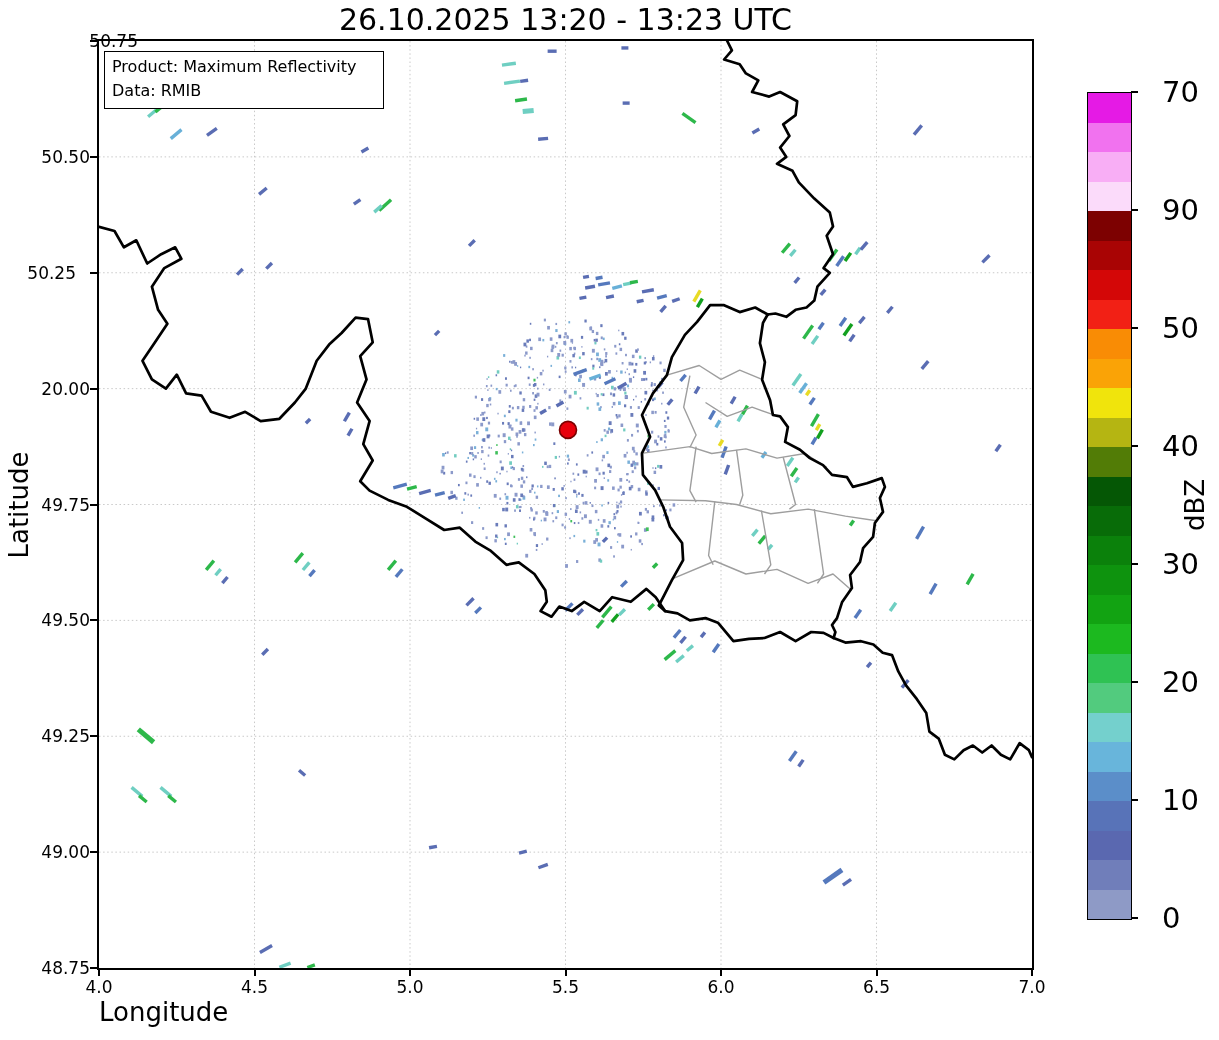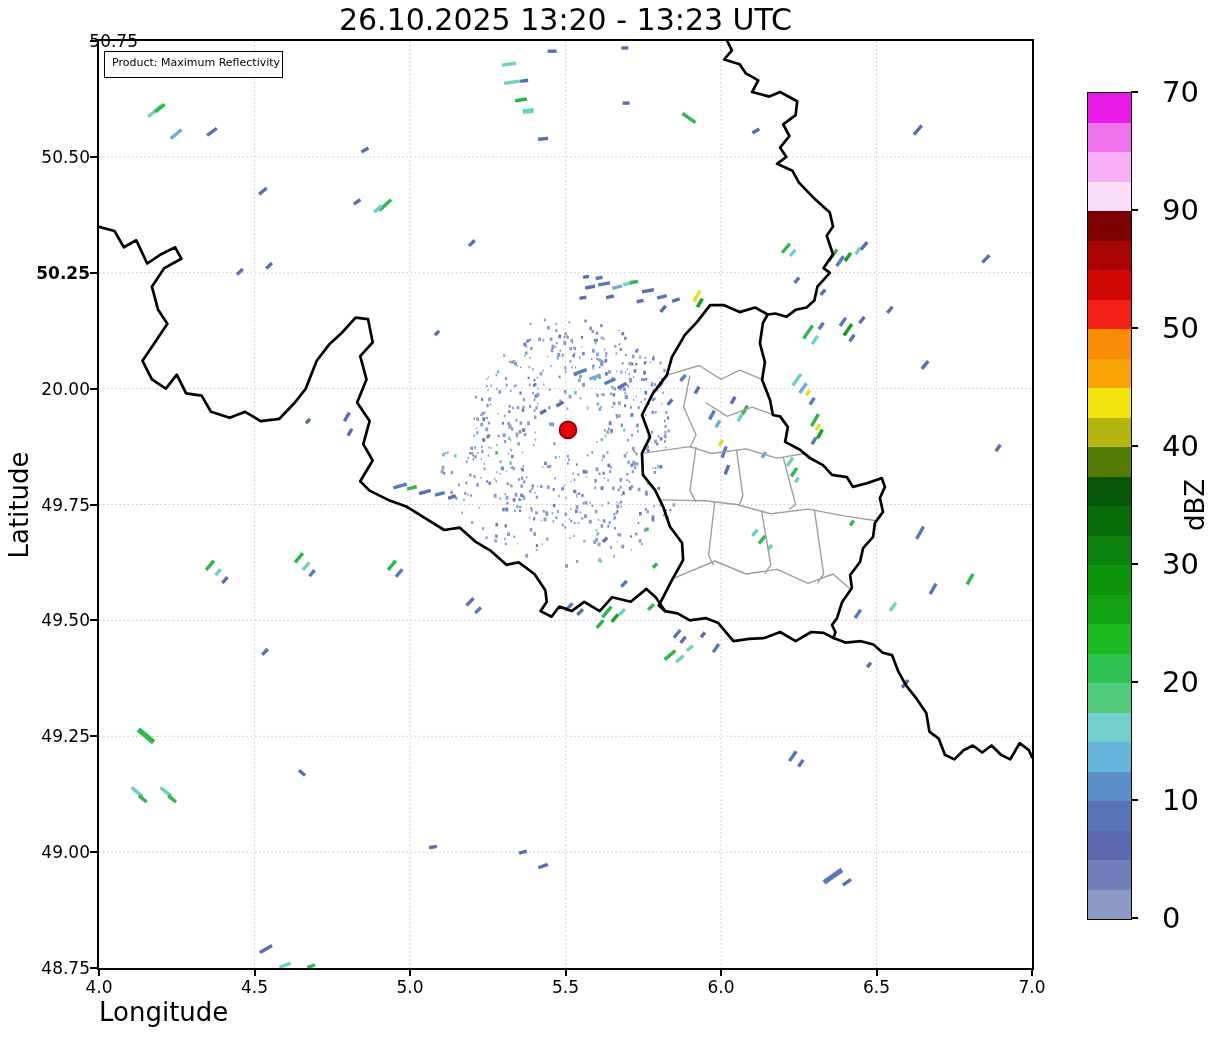--- a/index.html
+++ b/index.html
@@ -3,21 +3,21 @@
 <meta charset="utf-8">
 <style>
   html,body{margin:0;padding:0;background:#fff;}
   .fig{position:relative;width:1219px;height:1040px;background:#fff;
        font-family:"DejaVu Sans","Liberation Sans",sans-serif;color:#000;overflow:hidden;}
   .title{position:absolute;left:99px;top:2px;width:933px;text-align:center;font-size:30px;}
   .plot-frame{position:absolute;left:97px;top:39px;width:933px;height:927px;
               border:2px solid #000;background:#fff;}
   .plot-frame svg{position:absolute;left:0;top:0;}
   .ann{position:absolute;left:104px;top:51px;background:#fff;border:1.5px solid #000;
-       padding:3px 2px 5px 7px;font-size:11px;line-height:1.5;z-index:3;}
+       padding:3px 27px 5px 7px;font-size:16px;line-height:1.5;z-index:3;}
   .xlabel{position:absolute;left:99px;top:997px;width:933px;font-size:26px;}
   .ylabel{position:absolute;left:-40px;top:489px;width:120px;height:32px;text-align:center;
           font-size:26px;transform:rotate(-90deg);}
   .xtick{position:absolute;width:2px;height:7px;background:#000;}
   .ytick{position:absolute;width:7px;height:2px;background:#000;}
   .xticklab{position:absolute;width:64px;text-align:center;font-size:17px;}
   .yticklab{position:absolute;width:56px;height:20px;line-height:20px;text-align:right;font-size:17px;}
   .cbar{position:absolute;left:1087px;top:92px;width:43px;height:826px;
         border:1.6px solid #000;display:flex;flex-direction:column;}
   .cbar-seg{flex:1 1 auto;}
@@ -836,20 +836,21 @@
         <polyline points="0.0,185.9 15.5,190.0 24.9,206.3 37.3,199.3 48.2,222.5 62.2,213.2 76.2,206.3 82.4,217.8 65.3,227.1 52.9,245.7 59.1,268.8 68.4,282.7 56.0,301.3 43.5,319.8 52.9,338.4 66.9,347.6 77.8,333.7 87.1,352.3 102.6,354.6 112.0,370.8 130.6,376.8 146.2,370.8 161.7,380.1 180.4,377.8 195.9,361.5 206.8,347.6 217.7,319.8 230.1,303.6 242.6,292.0 256.6,276.7 269.0,278.1 273.7,301.3 261.2,315.2 267.5,338.4 258.1,361.5 270.6,380.1 264.3,403.2 273.7,419.5 261.2,440.3 270.6,449.6 289.2,458.9 307.9,465.8 326.5,477.4 345.2,489.0 360.8,486.7 376.3,500.6 391.9,509.9 407.4,523.8 419.8,521.4 435.4,533.0 446.3,549.2 447.8,560.8 441.6,570.1 452.5,575.7 460.3,565.5 472.7,570.1 485.2,560.8 500.7,570.1 513.2,556.2 531.8,560.8 547.4,547.9 556.7,556.2 566.0,570.1 578.5,572.4 590.9,579.4 606.5,577.1 618.9,581.7 634.4,600.2 650.0,597.9 665.5,597.0 681.1,591.0 696.6,600.2 712.2,591.0 724.6,591.9 734.6,597.0 746.4,601.6 762.0,600.2 774.4,603.5 783.7,611.8 793.0,614.1 799.3,630.4 807.0,644.3 817.9,658.2 827.3,672.1 830.4,690.6 839.7,697.6 845.9,713.8 855.3,718.4 864.6,709.2 873.9,704.5 883.2,711.5 892.6,704.5 901.9,713.8 911.2,718.4 920.6,702.2 929.9,709.2 933.0,716.1" fill="none" stroke="#000000" stroke-width="2.7" stroke-linejoin="round" stroke-linecap="round"></polyline>
         <polyline points="628.2,0.0 632.9,9.3 625.1,18.5 640.7,23.2 646.9,32.4 659.3,39.4 653.1,51.0 670.2,55.6 681.1,51.0 698.2,60.3 696.6,74.2 684.2,83.4 690.4,95.0 681.1,106.6 687.3,115.9 678.0,122.8 693.5,129.8 699.8,141.4 715.3,157.6 730.8,171.5 734.0,185.4 727.7,194.7 734.0,213.2 724.6,227.1 730.8,231.8 718.4,245.7 715.3,259.6 707.5,266.5 696.6,268.8 687.3,275.8 676.4,272.5 668.7,273.5" fill="none" stroke="#000000" stroke-width="2.7" stroke-linejoin="round" stroke-linecap="round"></polyline>
         <polyline points="668.7,273.5 656.2,266.5 640.7,271.1 625.1,264.2 611.1,264.2 598.1,280.9 585.9,293.9 572.9,316.1 567.9,334.2 553.9,352.3 543.0,374.0 551.1,395.8 543.0,412.1 543.9,433.8 556.1,449.1 564.2,465.8 571.0,485.7 583.1,502.0 584.1,519.1 572.9,539.1 564.2,556.2 559.8,564.5 566.0,570.1" fill="none" stroke="#000000" stroke-width="2.7" stroke-linejoin="round" stroke-linecap="round"></polyline>
         <polyline points="668.7,273.5 664.0,281.8 660.9,302.2 665.9,321.2 663.1,338.8 671.1,359.2 673.9,374.0 681.1,375.4 688.9,386.1 686.1,400.9 701.0,408.8 710.9,417.1 724.0,424.1 733.0,433.8 748.0,436.2 753.9,445.9 767.9,442.2 782.8,437.1 785.9,445.9 780.9,457.0 784.0,470.9 775.9,482.0 774.1,495.9 764.1,507.1 761.0,521.0 751.1,534.0 752.9,546.9 743.0,561.3 738.0,577.1 733.0,584.0 736.4,591.0 734.6,597.0" fill="none" stroke="#000000" stroke-width="2.7" stroke-linejoin="round" stroke-linecap="round"></polyline>
         <circle cx="468.988" cy="388.8764999999994" r="8.5" fill="#e8000b" stroke="#7a0000" stroke-width="1.6"></circle>
       </svg>
   </div>
 
   <div class="ann">
     <div>Product: Maximum Reflectivity</div>
+    <div>Data: RMIB</div>
   </div>
 
   <div class="ylabel">Latitude</div>
   <div class="xlabel">Longitude</div>
 
   <div id="ticks-layer">
       <div class="xtick" style="left: 98px; top: 969px;"></div>
       <div class="xticklab" style="left: 67px; top: 977px;">4.0</div>
       <div class="xtick" style="left: 253.5px; top: 969px;"></div>
       <div class="xticklab" style="left: 222.5px; top: 977px;">4.5</div>
@@ -861,21 +862,21 @@
       <div class="xticklab" style="left: 689px; top: 977px;">6.0</div>
       <div class="xtick" style="left: 875.5px; top: 969px;"></div>
       <div class="xticklab" style="left: 844.5px; top: 977px;">6.5</div>
       <div class="xtick" style="left: 1031px; top: 969px;"></div>
       <div class="xticklab" style="left: 1000px; top: 977px;">7.0</div>
       <div class="ytick" style="left: 90px; top: 40px;"></div>
       <div class="yticklab" style="left: 44px; top: 31px; margin-left: 38px;">50.75</div>
       <div class="ytick" style="left: 90px; top: 155.875px;"></div>
       <div class="yticklab" style="left: 34px; top: 146.875px;">50.50</div>
       <div class="ytick" style="left: 90px; top: 271.75px;"></div>
-      <div class="yticklab" style="left: 34px; top: 262.75px; font-weight: bold;">50.25</div>
+      <div class="yticklab" style="left: 20px; top: 262.75px;">50.25</div>
       <div class="ytick" style="left: 90px; top: 387.625px;"></div>
       <div class="yticklab" style="left: 34px; top: 378.625px;">20.00</div>
       <div class="ytick" style="left: 90px; top: 503.5px;"></div>
       <div class="yticklab" style="left: 34px; top: 494.5px;">49.75</div>
       <div class="ytick" style="left: 90px; top: 619.375px;"></div>
       <div class="yticklab" style="left: 34px; top: 610.375px;">49.50</div>
       <div class="ytick" style="left: 90px; top: 735.25px;"></div>
       <div class="yticklab" style="left: 34px; top: 726.25px;">49.25</div>
       <div class="ytick" style="left: 90px; top: 851.125px;"></div>
       <div class="yticklab" style="left: 34px; top: 842.125px;">49.00</div>

